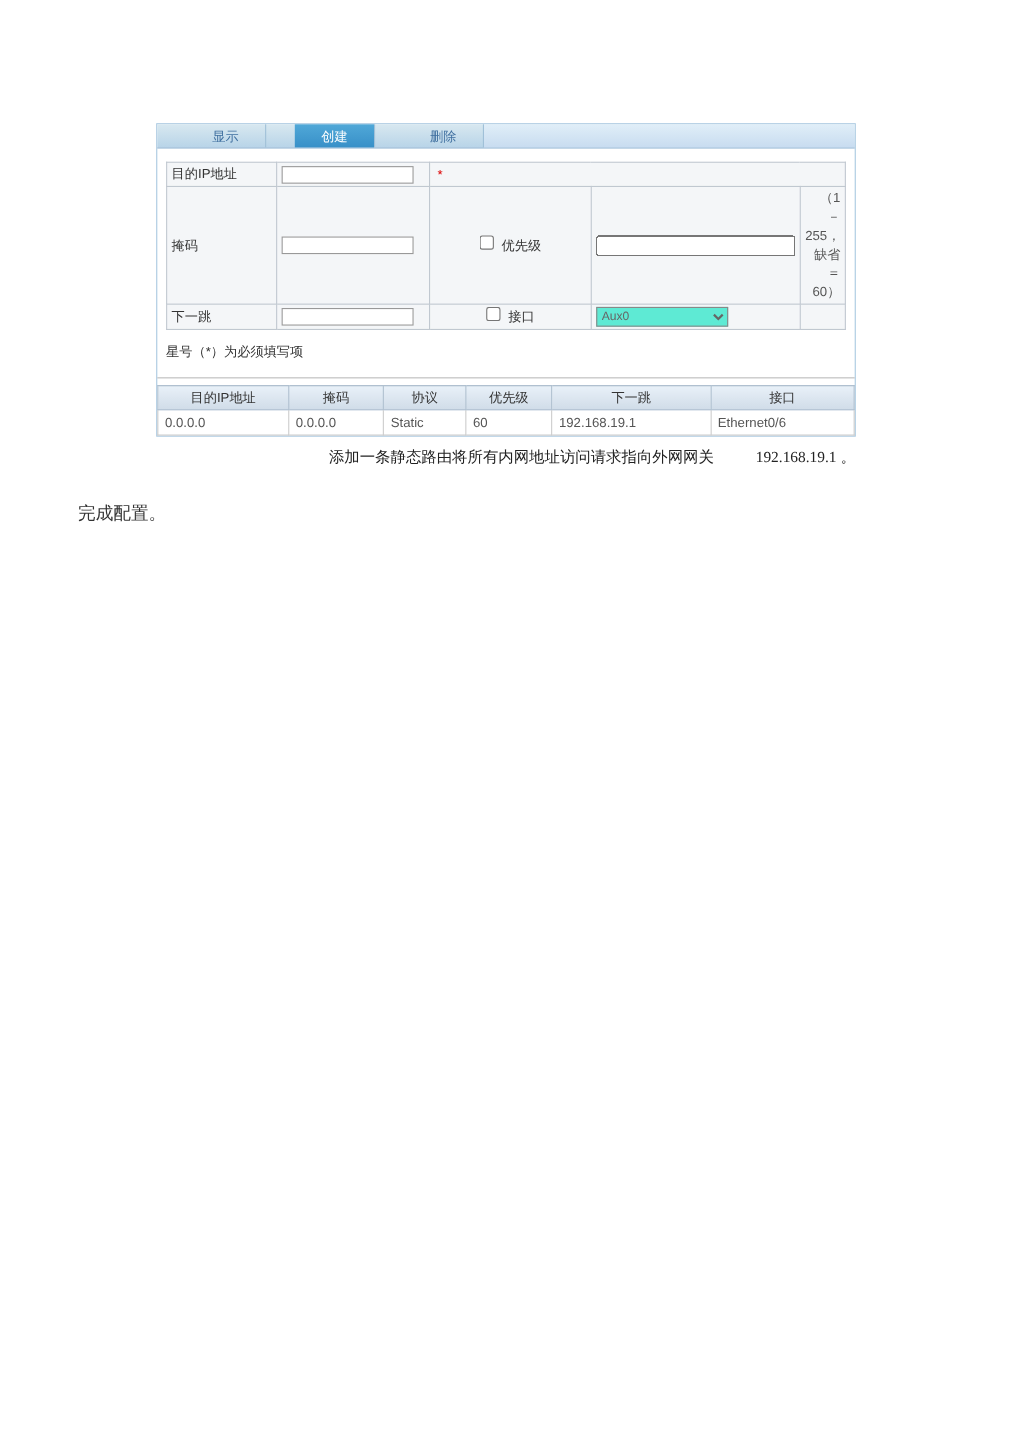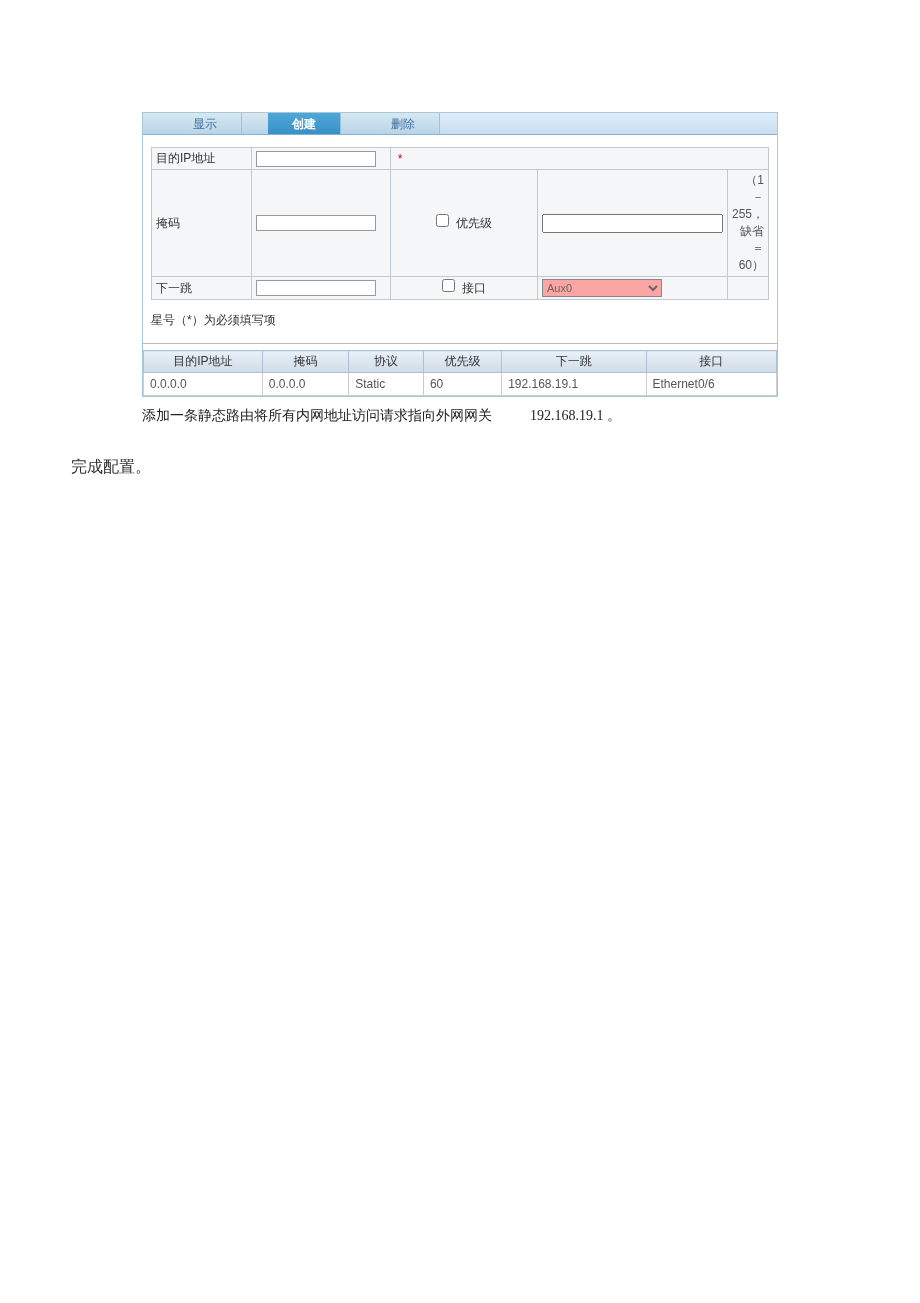--- a/index.html
+++ b/index.html
@@ -23,21 +23,21 @@
     .tab {
       padding: 3px 24px;
       border-right: 1px solid #a0c0d8;
       color: #4070a0;
       cursor: pointer;
       margin-left: 26px;
     }
     .tab.active {
       background: linear-gradient(#50a8d8, #3890c8);
       color: #fff;
-      font-weight: bold;
+      font-weight: normal;
     }
     .tabs-fill { flex: 1; background: linear-gradient(#e0eef8, #c8dcf0); }
     .form-area { padding: 12px 8px 4px 8px; }
     .form-table {
       width: 100%;
       border-collapse: collapse;
     }
     .form-table td {
       border: 1px solid #c0c8d0;
       background: #f4f6f8;
@@ -52,21 +52,21 @@
       border: 1px solid #999;
       background: #fff;
       font-size: 11px;
     }
     .req-mark { color: #d00; padding-left: 3px; }
     .chk-label { margin-left: 4px; }
     select.if-sel {
       width: 120px;
       height: 18px;
       border: 1px solid #888;
-      background: #fca5a5;
+      background: #5eead4;
       font-size: 11px;
       color: #666;
     }
     .hint { color: #555; padding-left: 4px; }
     .note {
       padding: 8px 8px 14px 8px;
       font-size: 12px;
       border-bottom: 1px solid #bbb;
       margin-bottom: 6px;
     }
@@ -103,20 +103,21 @@
       border: 1px solid #ccc;
       padding: 4px 6px;
       text-align: left;
       color: #555;
     }
     .body-text {
       margin: 10px 142px 0 142px;
       font-size: 14px;
       color: #222;
       font-family: "SimSun", serif;
+      text-align: right;
     }
     .body-text .ip { margin-left: 38px; }
     .body-text2 {
       margin: 32px 142px 0 71px;
       font-size: 16px;
     }
   </style>
 </head>
 <body>
 

